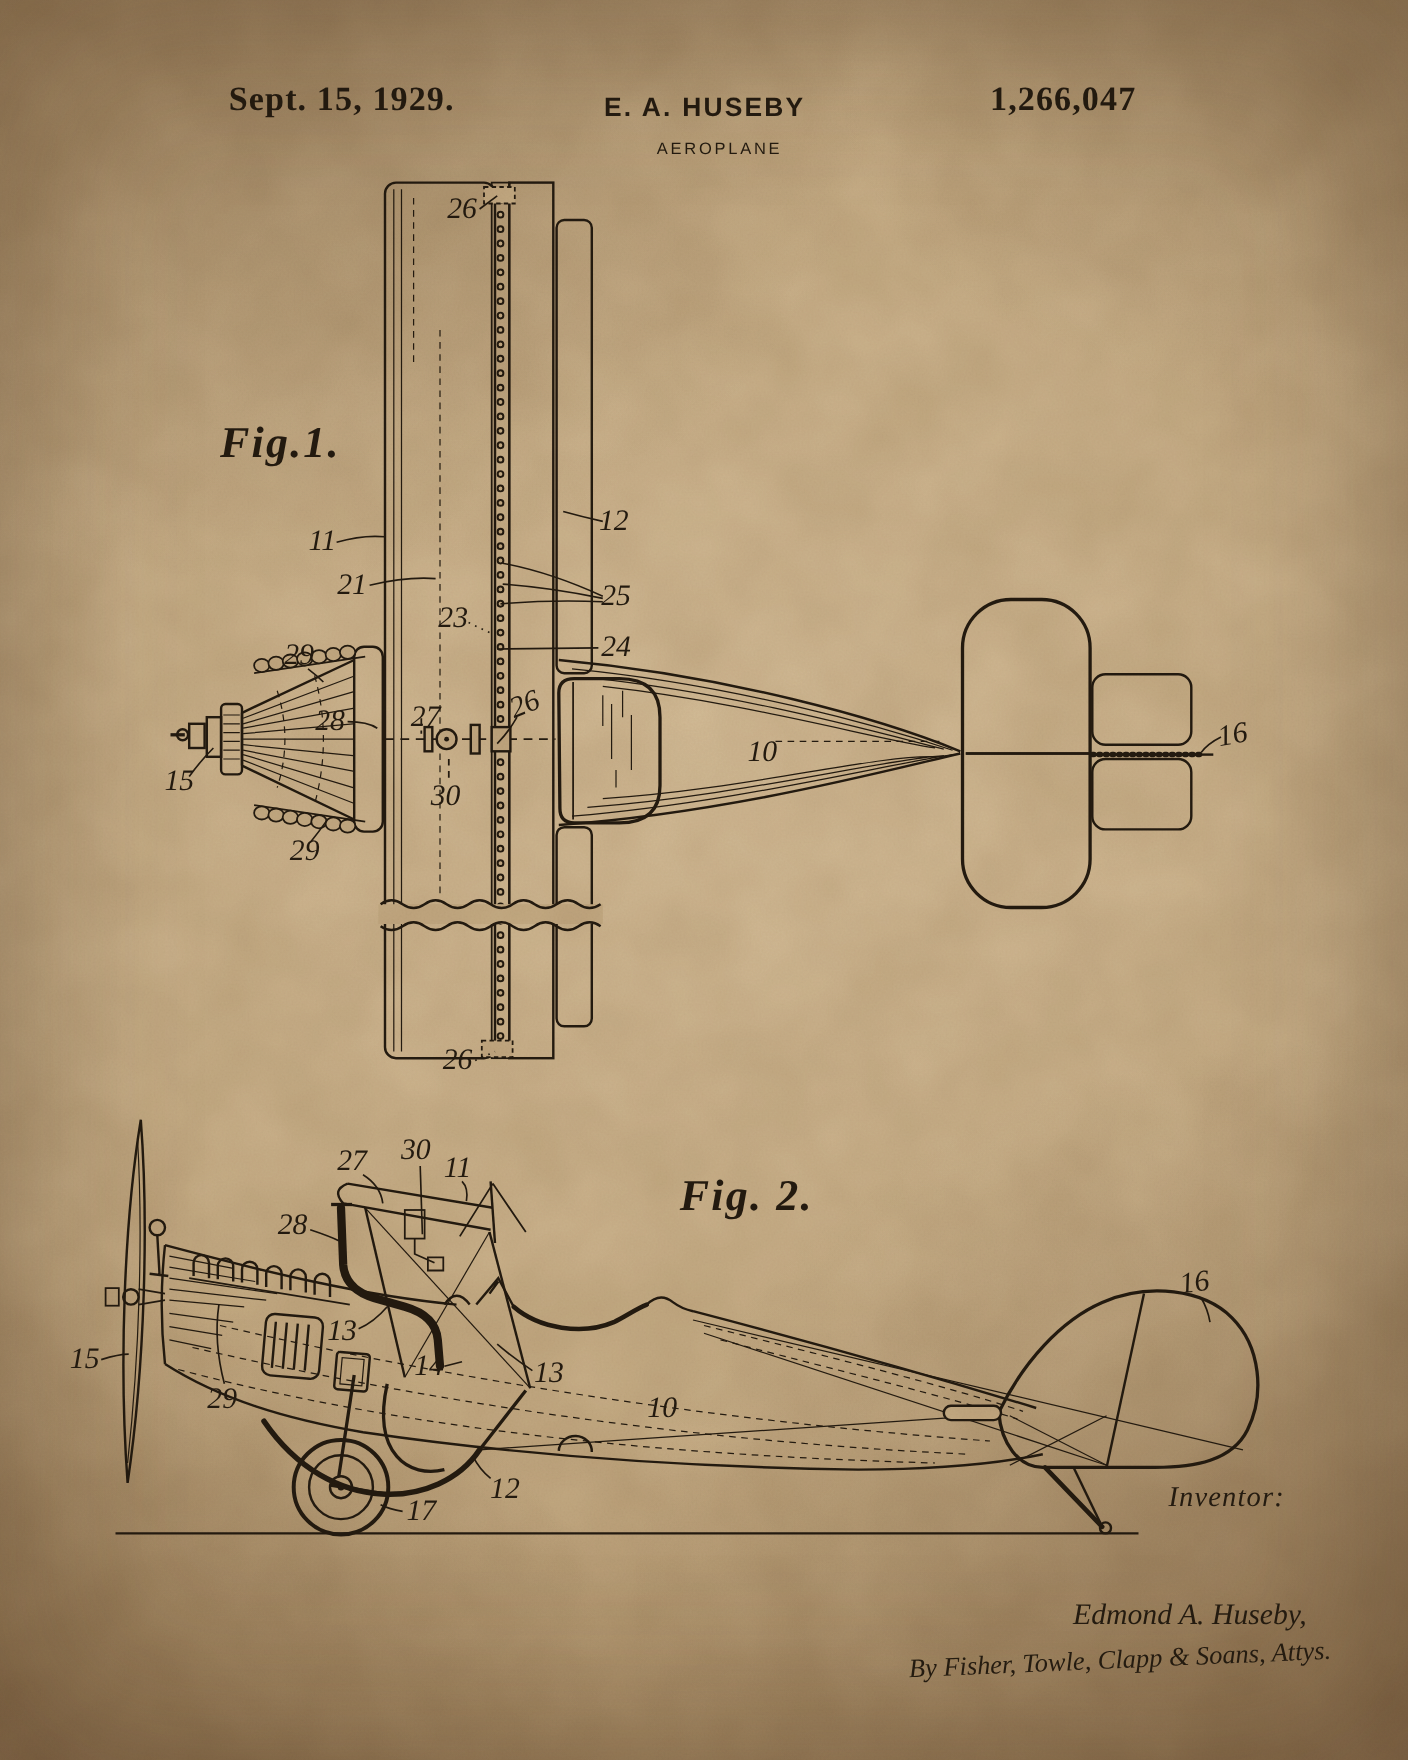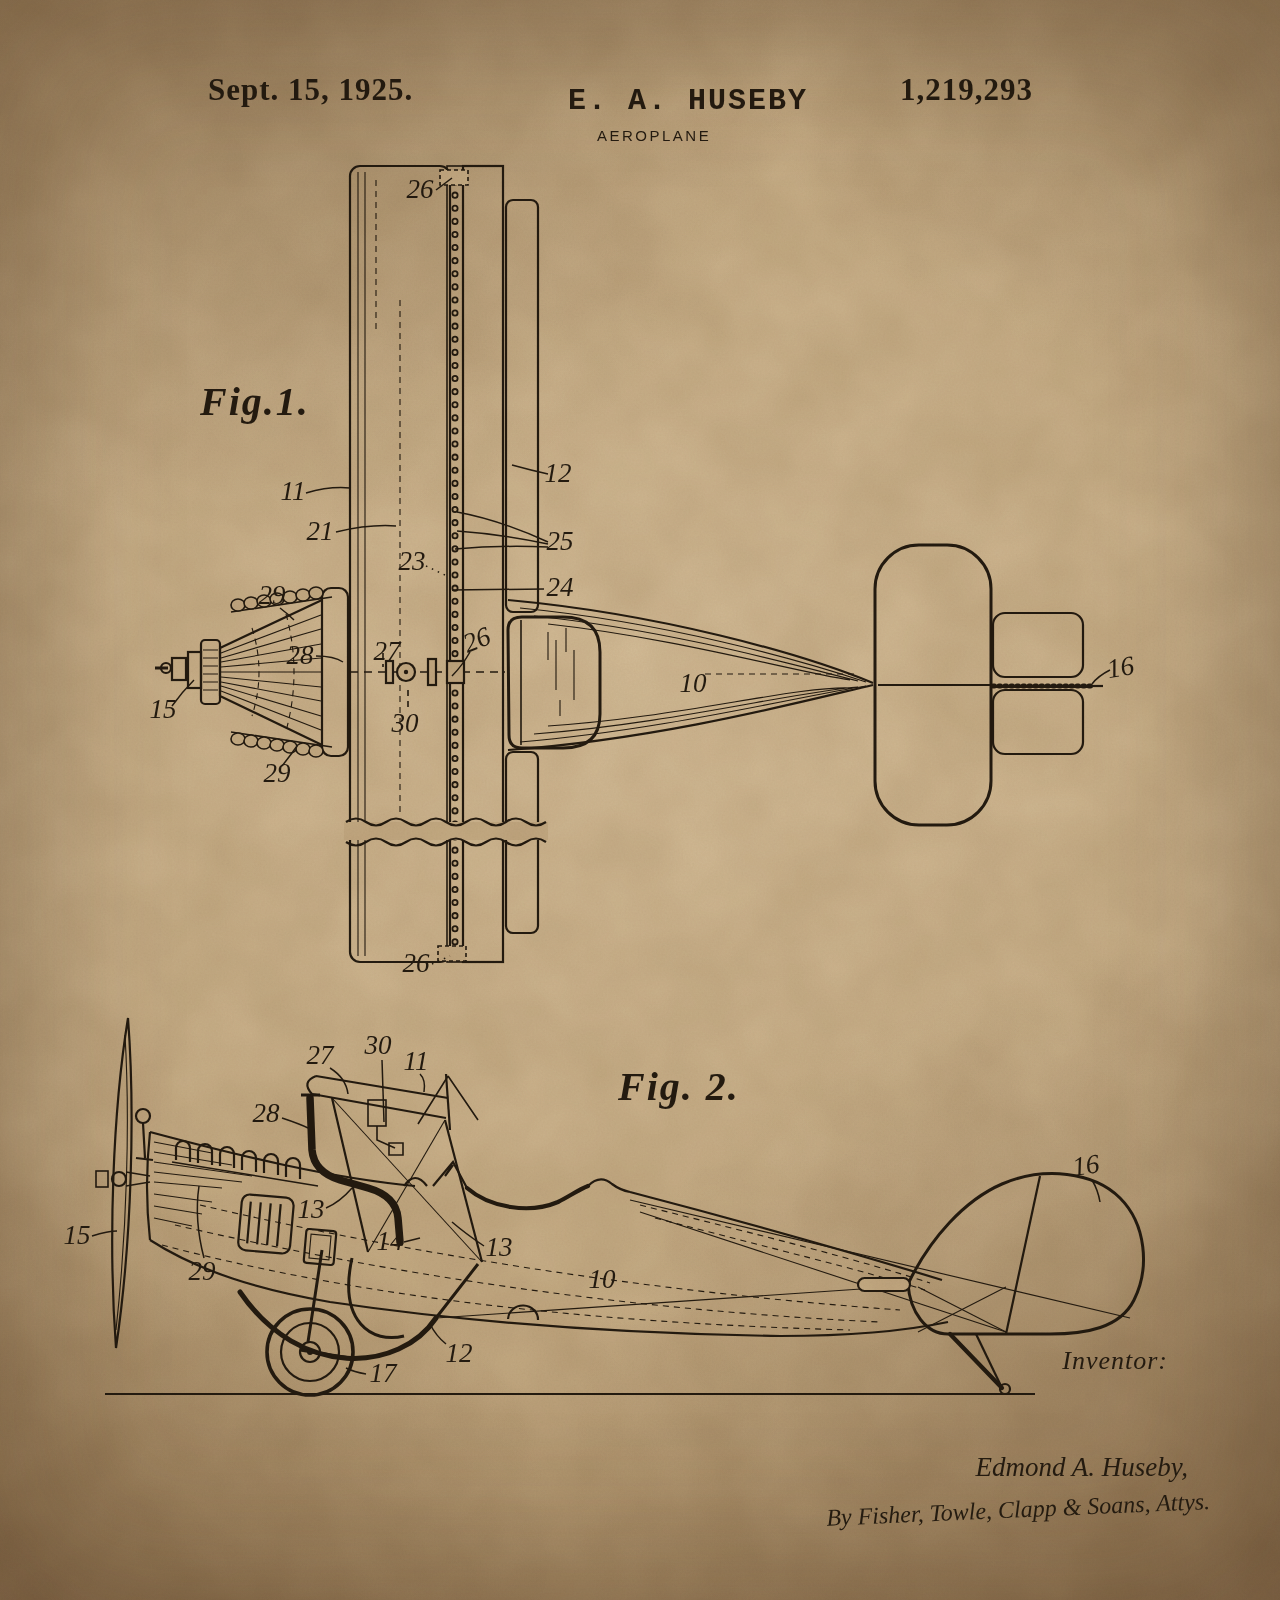--- a/index.html
+++ b/index.html
@@ -10,21 +10,21 @@
       radial-gradient(ellipse 1000px 800px at 96% 92%, rgba(96,70,45,.30), transparent 66%),
       radial-gradient(ellipse 800px 600px at 6% 96%, rgba(90,65,40,.24), transparent 60%),
       radial-gradient(ellipse 700px 500px at 92% 4%, rgba(96,72,46,.22), transparent 60%),
       radial-gradient(ellipse 1400px 1100px at 50% 44%, #d6bf9a 0%, #c9b089 55%, #ab8f68 86%, #97795a 100%);
     box-shadow: inset 0 0 140px 40px rgba(70,48,26,.30);
     font-family:"Liberation Serif", serif; color:#241b10;
   }
   .hdr{position:absolute;white-space:nowrap;}
   .date{left:208px;top:72px;font-size:31px;font-weight:bold;letter-spacing:1px;}
   .patno{left:900px;top:72px;font-size:31px;font-weight:bold;letter-spacing:1px;}
-  .inv-hdr{left:568px;top:84px;font-family:Liberation Mono, monospace;font-size:30px;font-weight:bold;letter-spacing:2px;}
+  .inv-hdr{left:549px;top:84px;font-family:Liberation Sans, sans-serif;font-size:24px;font-weight:bold;letter-spacing:2px;}
   .doc-title{left:597px;top:127px;font-family:"Liberation Sans",sans-serif;font-size:15px;font-weight:normal;letter-spacing:2.5px;}
   .sig{position:absolute;font-style:italic;white-space:nowrap;}
   .sig-inventor{right:112px;top:1346px;font-size:26px;letter-spacing:1px;}
   .sig-name{right:92px;top:1452px;font-size:27px;}
   .sig-attys{right:70px;top:1488px;font-size:24px;transform:rotate(-2.5deg);transform-origin:right center;}
   svg.art{position:absolute;left:0;top:0;}
   
   .o{fill:none;stroke:#241b10;}
   .w1{stroke-width:1.1;} .w15{stroke-width:1.6;} .w2{stroke-width:2.2;} .w3{stroke-width:3;} .w4{stroke-width:4.2;} .w7{stroke-width:7.5;}
   .rnd{stroke-linecap:round;stroke-linejoin:round;}
@@ -33,24 +33,24 @@
   .leader{fill:none;stroke:#241b10;stroke-width:1.5;}
   .paperfill{fill:#c9b089;}
   .ref-label{fill:#241b10;font-family:"Liberation Serif",serif;font-style:italic;font-size:27px;text-anchor:middle;}
   .fig-caption{fill:#241b10;font-family:"Liberation Serif",serif;font-style:italic;font-size:40px;font-weight:bold;letter-spacing:2px;}
 </style>
 </head>
 <body>
 
 <div class="page">
 
-  <div class="hdr date">Sept. 15, 1925.</div>
+  <div class="hdr date">Sept. 15, 1929.</div>
   <div class="hdr inv-hdr">E. A. HUSEBY</div>
   <div class="hdr doc-title">AEROPLANE</div>
-  <div class="hdr patno">1,219,293</div>
+  <div class="hdr patno">1,266,047</div>
 
   <svg class="art" width="1280" height="1600" viewBox="0 0 1280 1600">
     <defs>
       <pattern id="hatchDense" width="4" height="8" patternUnits="userSpaceOnUse">
         <line x1="2" y1="0" x2="2" y2="8" stroke="#241b10" stroke-width="1.2"></line>
       </pattern>
       <pattern id="hatchMed" width="6" height="8" patternUnits="userSpaceOnUse">
         <line x1="3" y1="0" x2="3" y2="8" stroke="#241b10" stroke-width="1.3"></line>
       </pattern>
       <pattern id="hatchFin" width="8" height="8" patternUnits="userSpaceOnUse">

